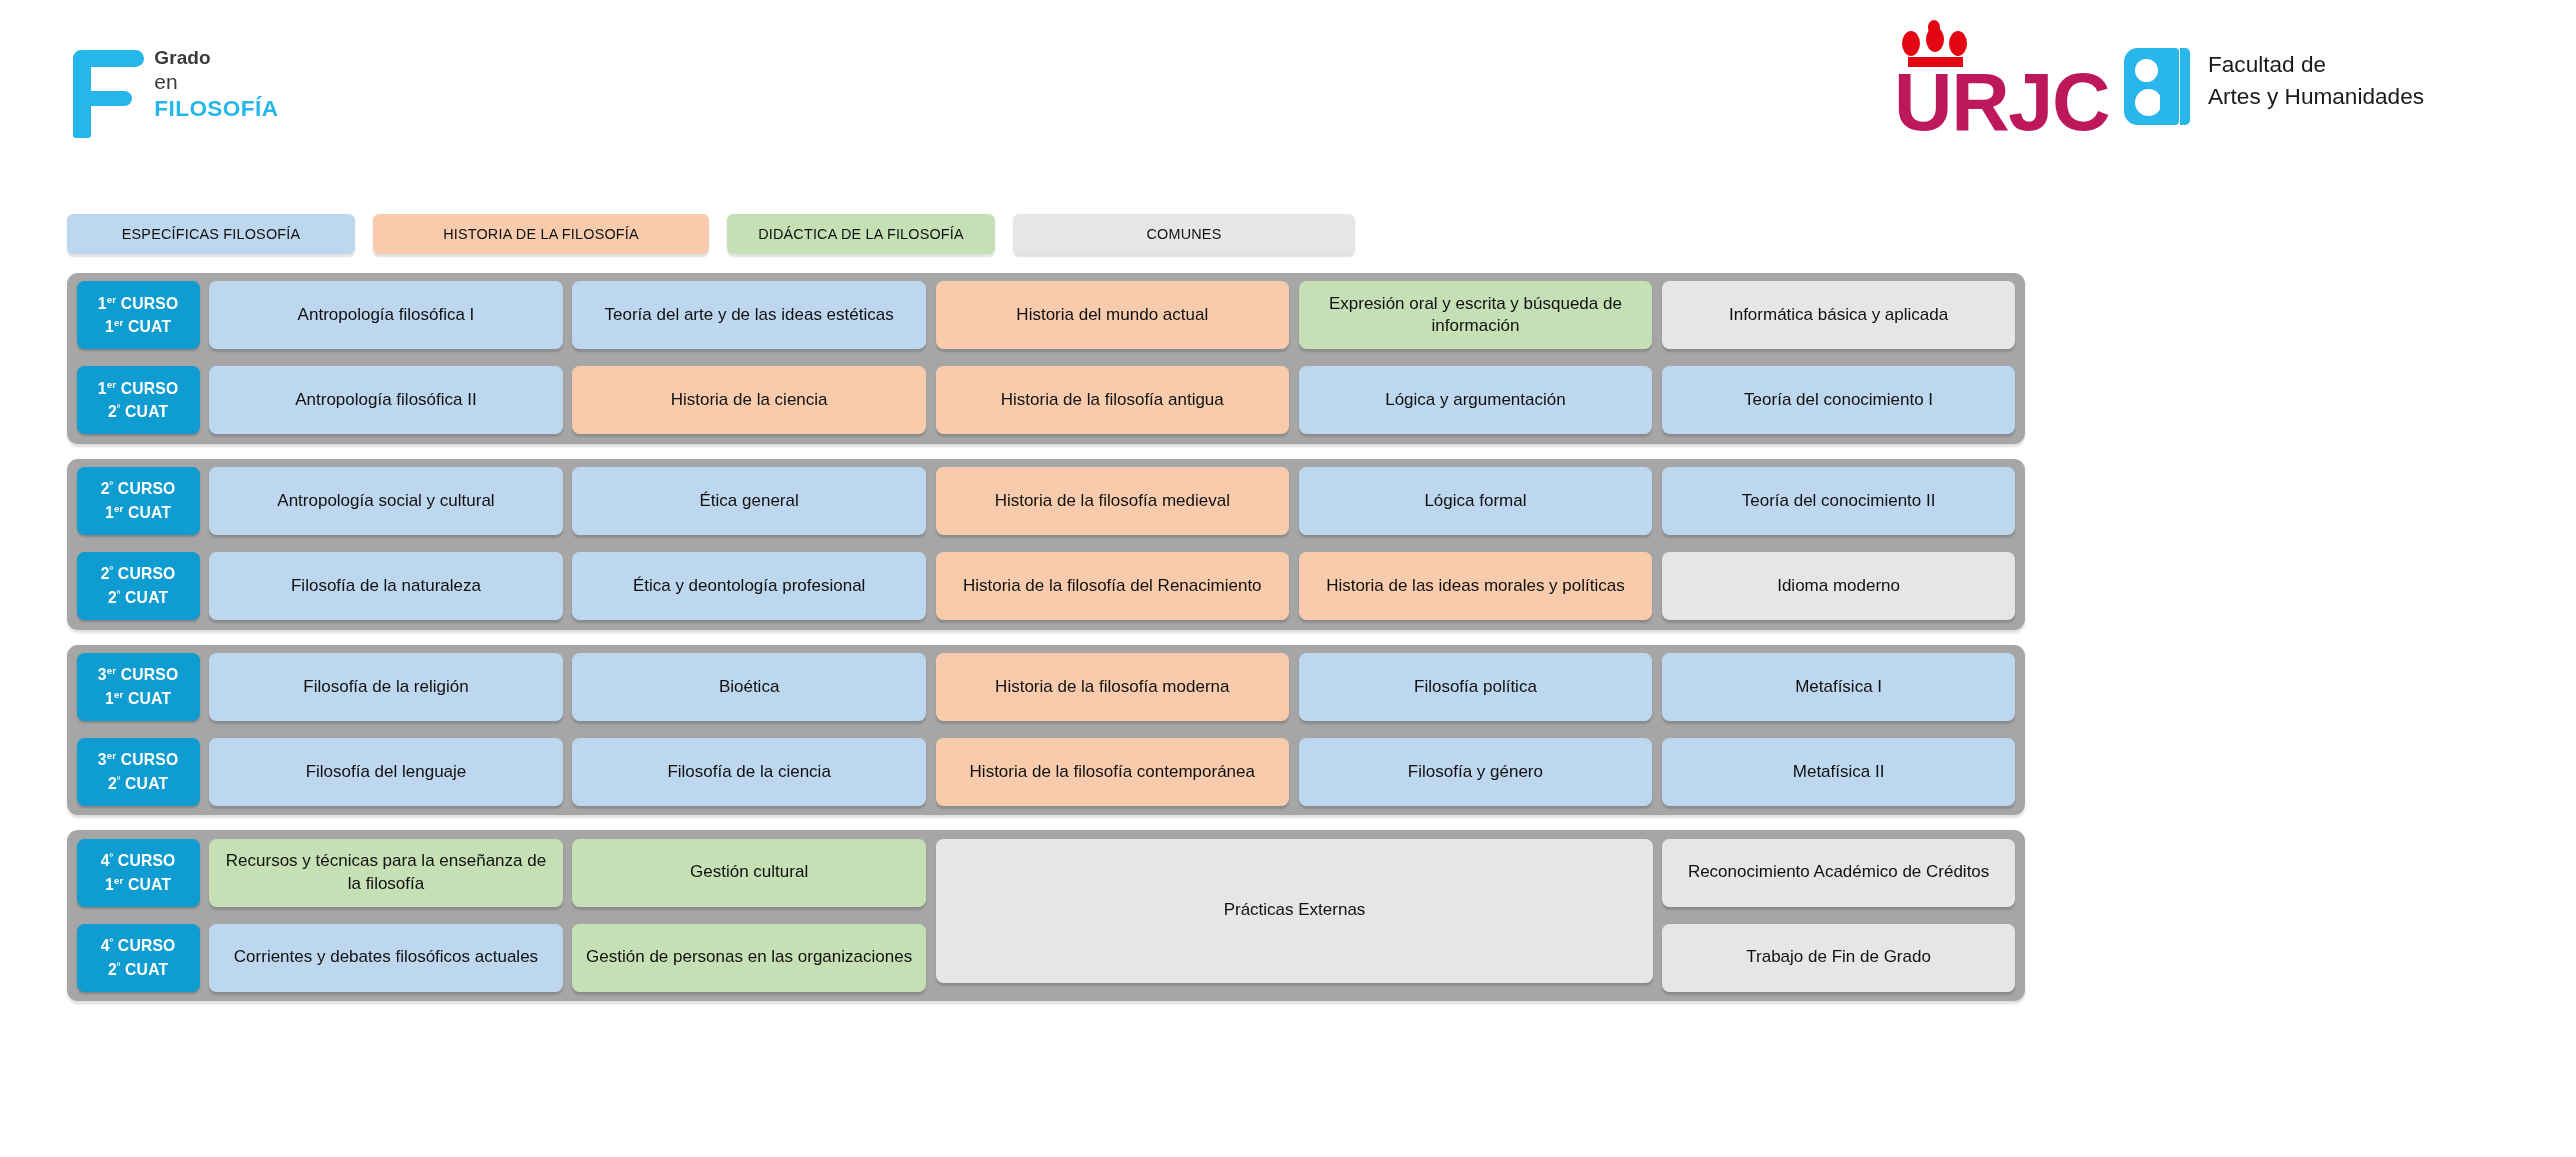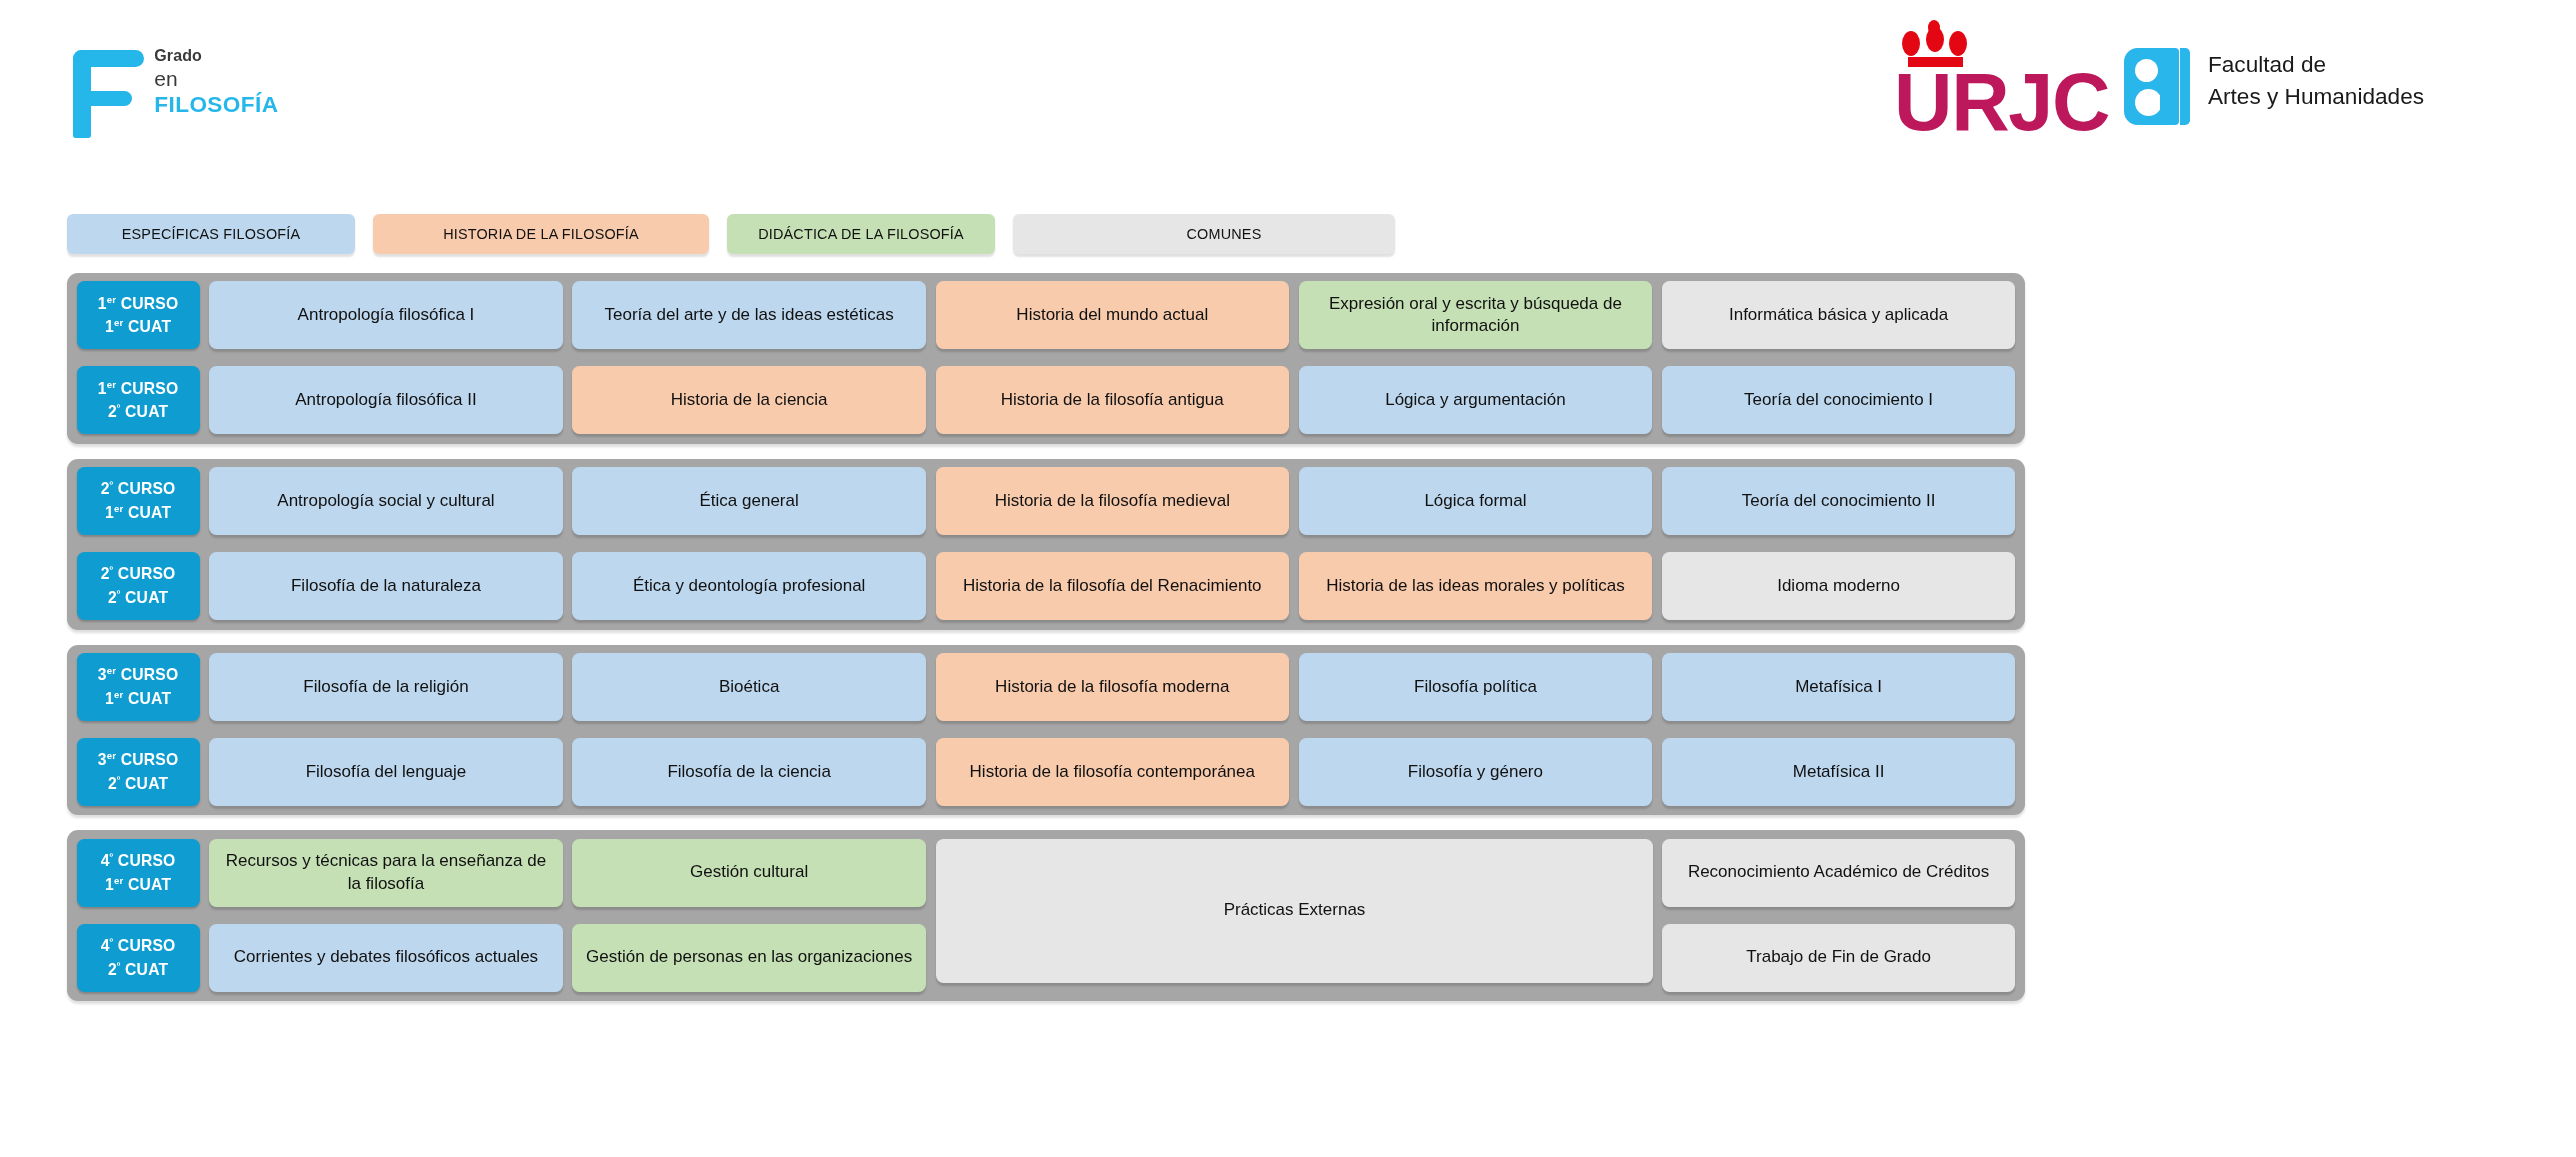--- a/index.html
+++ b/index.html
@@ -16,21 +16,21 @@
 
   .brand { position:absolute; left:67px; top:42px; display:flex; align-items:flex-start; }
   .brand-f { position:relative; width:75px; height:96px; margin-right:12.3px; }
   .brand-f .stem { position:absolute; left:5.5px; top:8.2px; width:18px; height:88px;
                    background:#25b7ea; border-radius:9px 9px 2.7px 2.7px; }
   .brand-f .top  { position:absolute; left:5.5px; top:8.2px; width:71px; height:17px;
                    background:#25b7ea; border-radius:9px; }
   .brand-f .mid  { position:absolute; left:5.5px; top:49px; width:59px; height:15px;
                    background:#25b7ea; border-radius:7.5px; }
   .brand-text { display:flex; flex-direction:column; justify-content:center; padding-top:4.1px; }
-  .brand-l1 { font-size:16px; font-weight:bold; color:#3a3a3a; line-height:1.22; letter-spacing:0.1px; }
+  .brand-l1 { font-size:19px; font-weight:bold; color:#3a3a3a; line-height:1.22; letter-spacing:0.1px; }
   .brand-l2 { font-size:21px; font-weight:normal; color:#3a3a3a; line-height:1.22; }
   .brand-l3 { font-size:22.6px; font-weight:bold; color:#25b7ea; line-height:1.22; letter-spacing:0.4px; }
 
   .urjc { position:absolute; right:152px; top:23px; display:flex; align-items:center; }
   .urjc-left { position:relative; display:flex; flex-direction:column; align-items:flex-start; }
   .crown { position:relative; width:82px; height:42px; margin-left:6.8px; }
   .crown .b { position:absolute; width:18px; height:25px; background:#e30613; border-radius:50%; top:8.2px; }
   .crown .b1 { left:1.4px; } .crown .b2 { left:25px; top:4.1px; } .crown .b3 { left:48px; }
   .crown .b2s { position:absolute; left:27px; top:-2.7px; width:12.3px; height:15px; background:#e30613; border-radius:50%; }
   .crown .bar { position:absolute; left:6.8px; top:34px; width:55px; height:10.3px; background:#e30613; }
@@ -140,21 +140,21 @@
 <div class="legend" id="legend">
     <div class="legend-chip" style="background: rgb(189, 215, 238); width: 288px;">
       <span>ESPECÍFICAS FILOSOFÍA</span>
     </div>
     <div class="legend-chip" style="background: rgb(248, 203, 173); width: 336px;">
       <span>HISTORIA DE LA FILOSOFÍA</span>
     </div>
     <div class="legend-chip" style="background: rgb(197, 224, 180); width: 268px;">
       <span>DIDÁCTICA DE LA FILOSOFÍA</span>
     </div>
-    <div class="legend-chip" style="background: rgb(231, 230, 230); width: 342px; padding-left: 40px;">
+    <div class="legend-chip" style="background: rgb(231, 230, 230); width: 342px;">
       <span>COMUNES</span>
     </div>
   </div>
 
 <div class="years" id="years">
     <div class="year-block">
       <div class="row">
         <div class="course-label">
           <span>1<sup>er</sup> CURSO</span>
           <span>1<sup>er</sup> CUAT</span>

